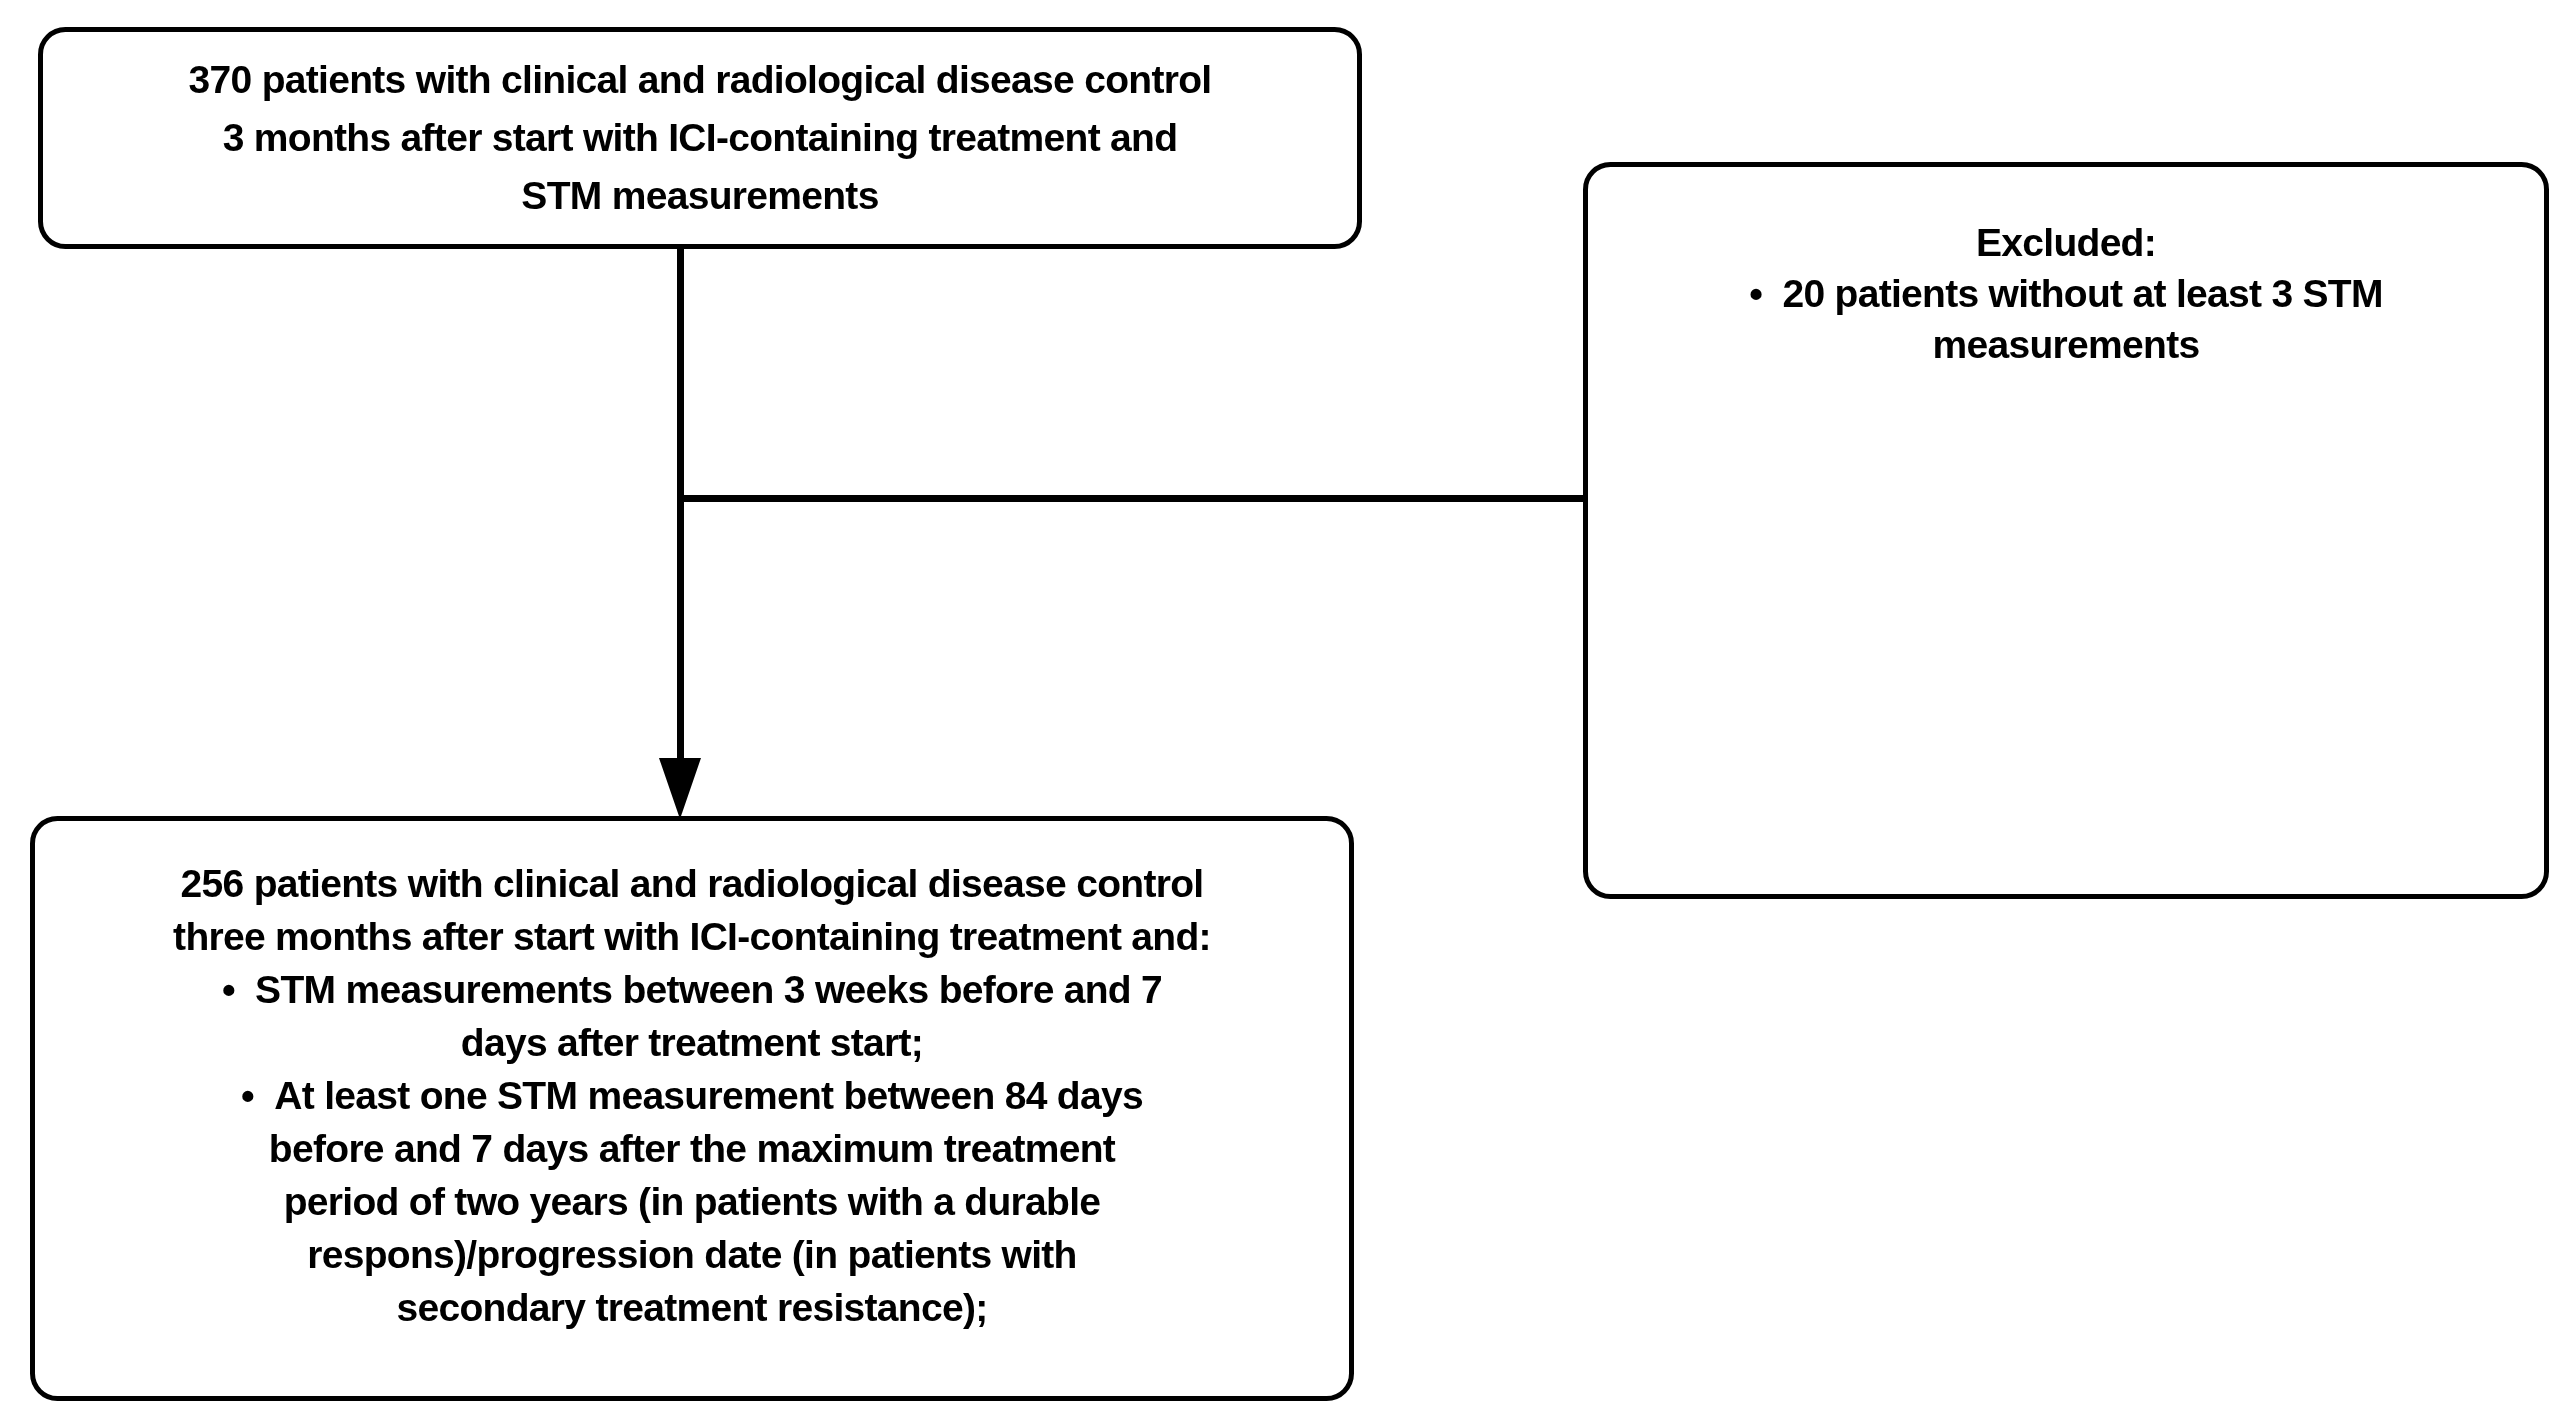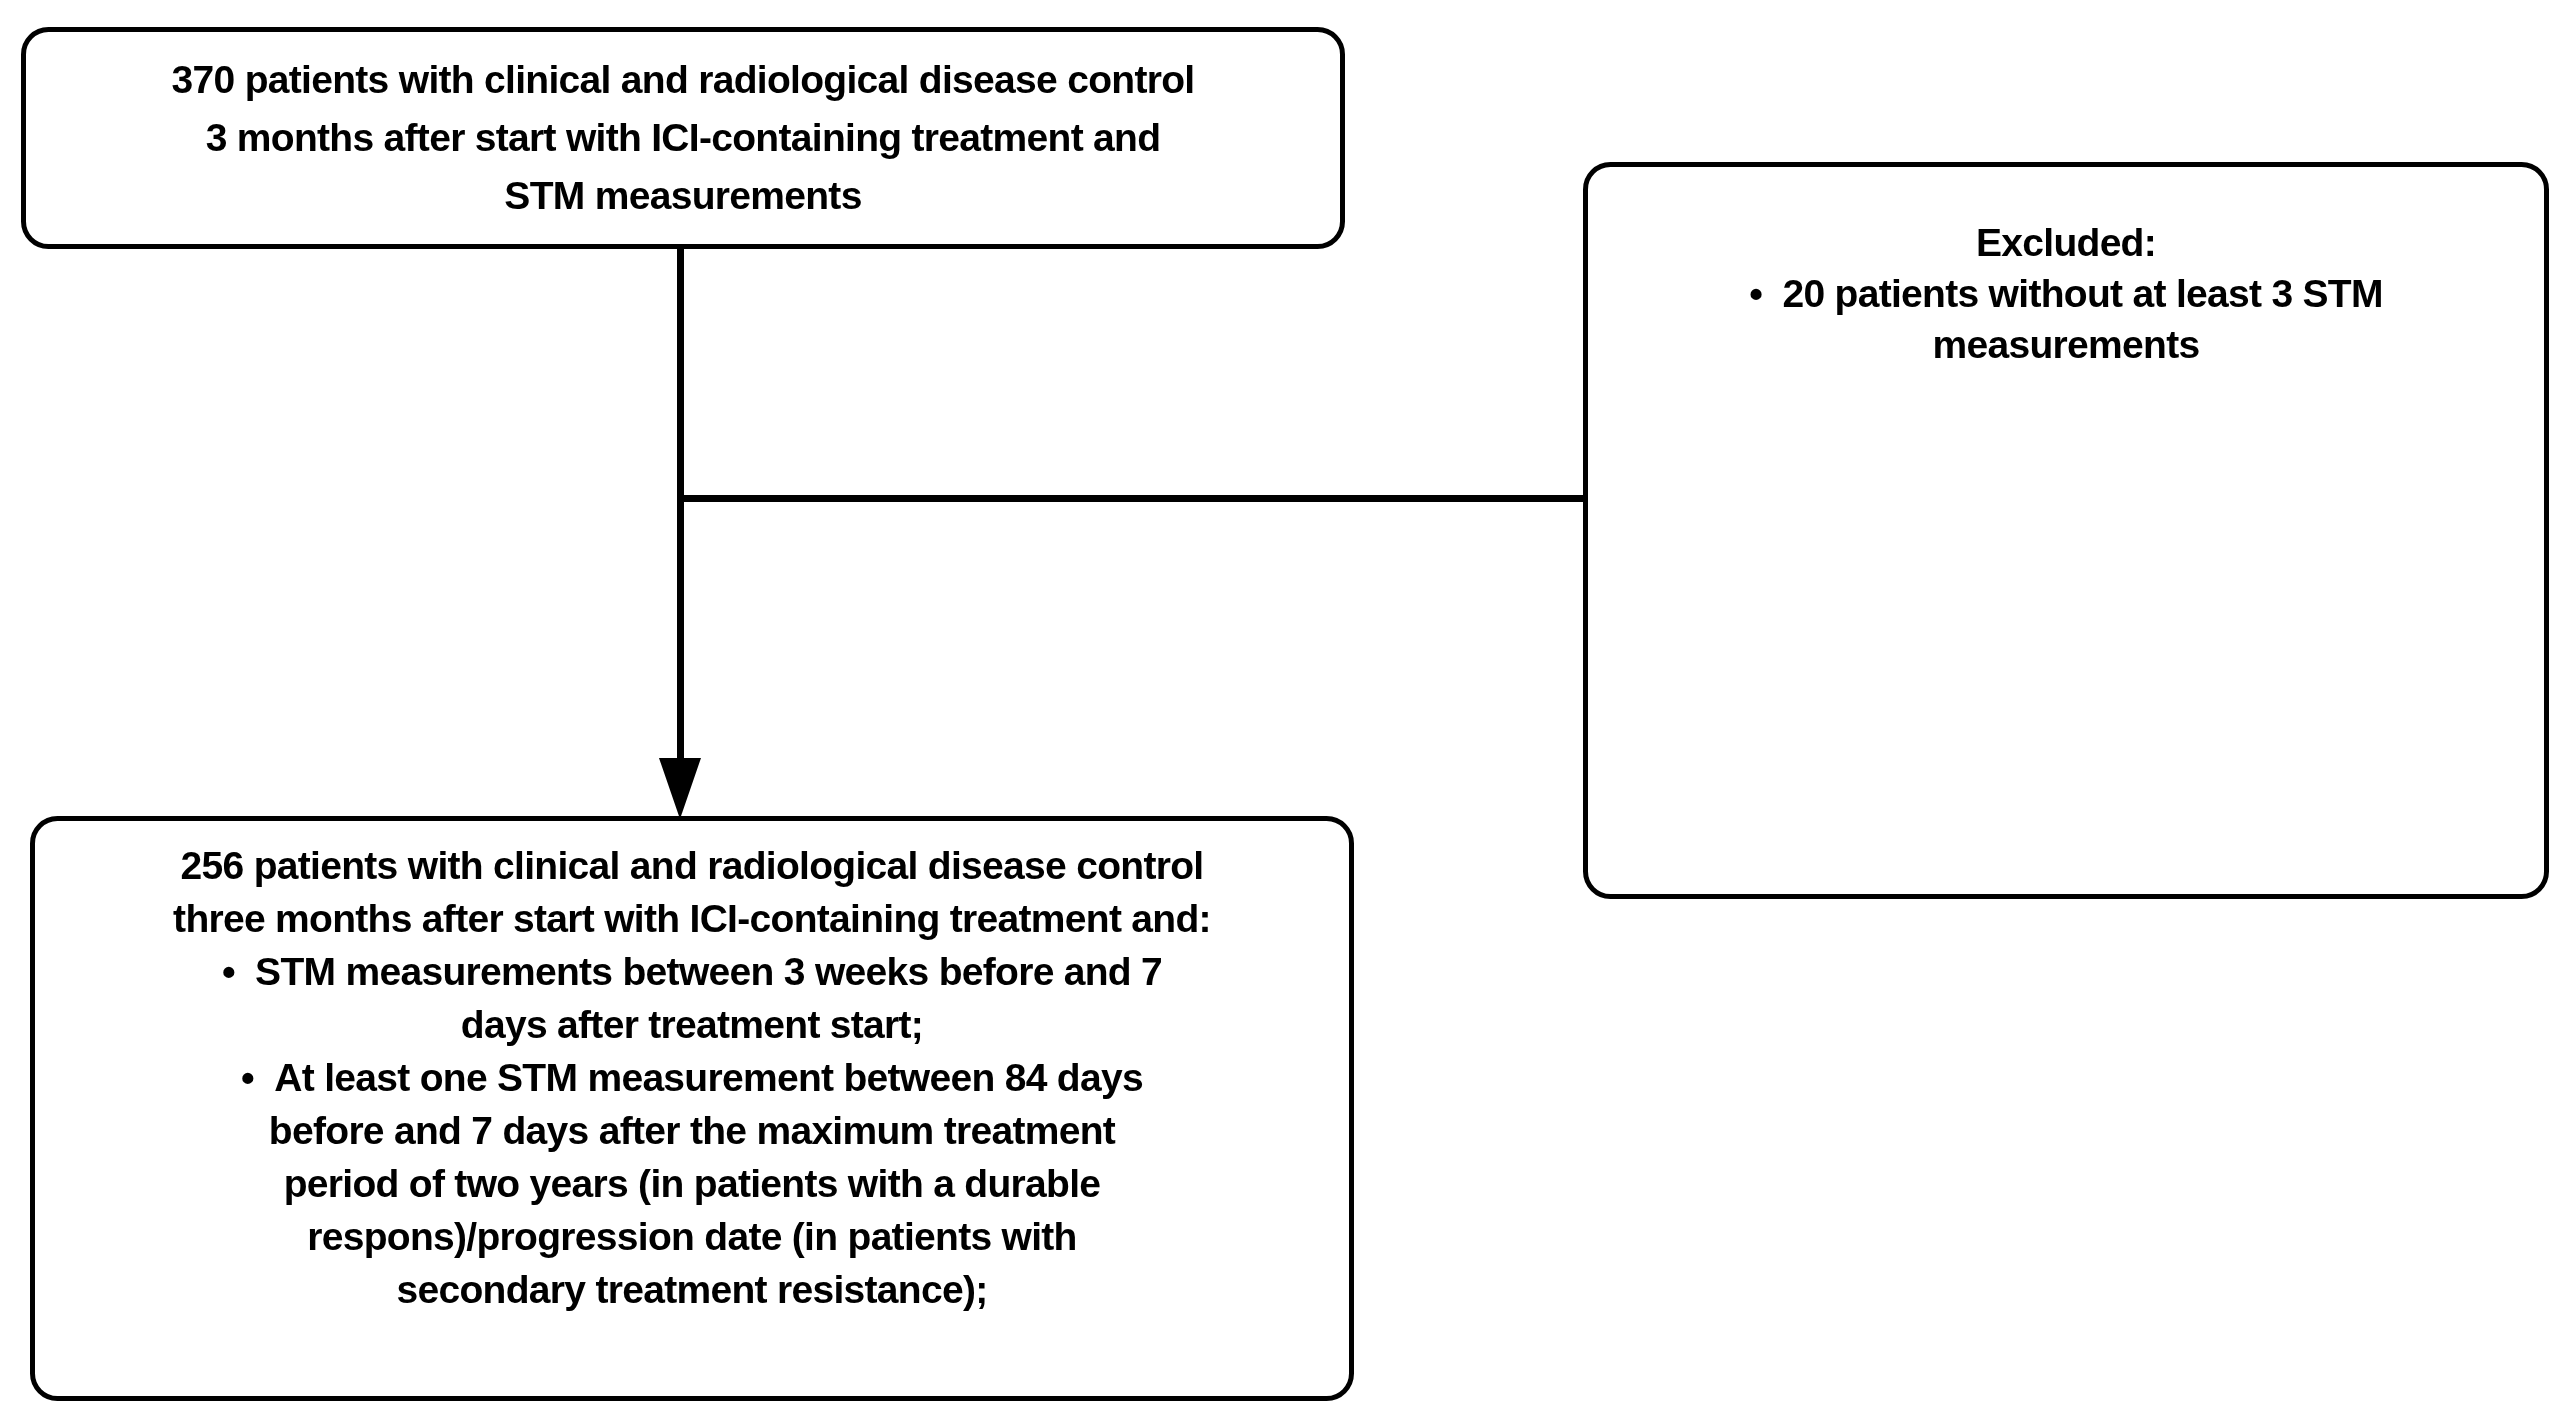--- a/index.html
+++ b/index.html
@@ -24,36 +24,36 @@
     border-radius: 27.4px;
     box-sizing: border-box;
     text-align: center;
   }
   .box-text {
     white-space: pre;          
     text-align: center;
     letter-spacing: -0.7px;
   }
   .top-box {
-    left: 21px;
+    left: 38px;
     top: 27px;
     width: 1324px;
     height: 222px;
     font-size: 39px;
     line-height: 58px;
     padding-top: 19px;
   }
   .bottom-box {
     left: 30px;
     top: 816px;
     width: 1324px;
     height: 585px;
     font-size: 39px;
     line-height: 53px;
-    padding-top: 18px;
+    padding-top: 36px;
   }
   .excluded-box {
     left: 1583px;
     top: 162px;
     width: 966px;
     height: 737px;
     font-size: 39px;
     line-height: 51px;
     padding-top: 50px;
   }

